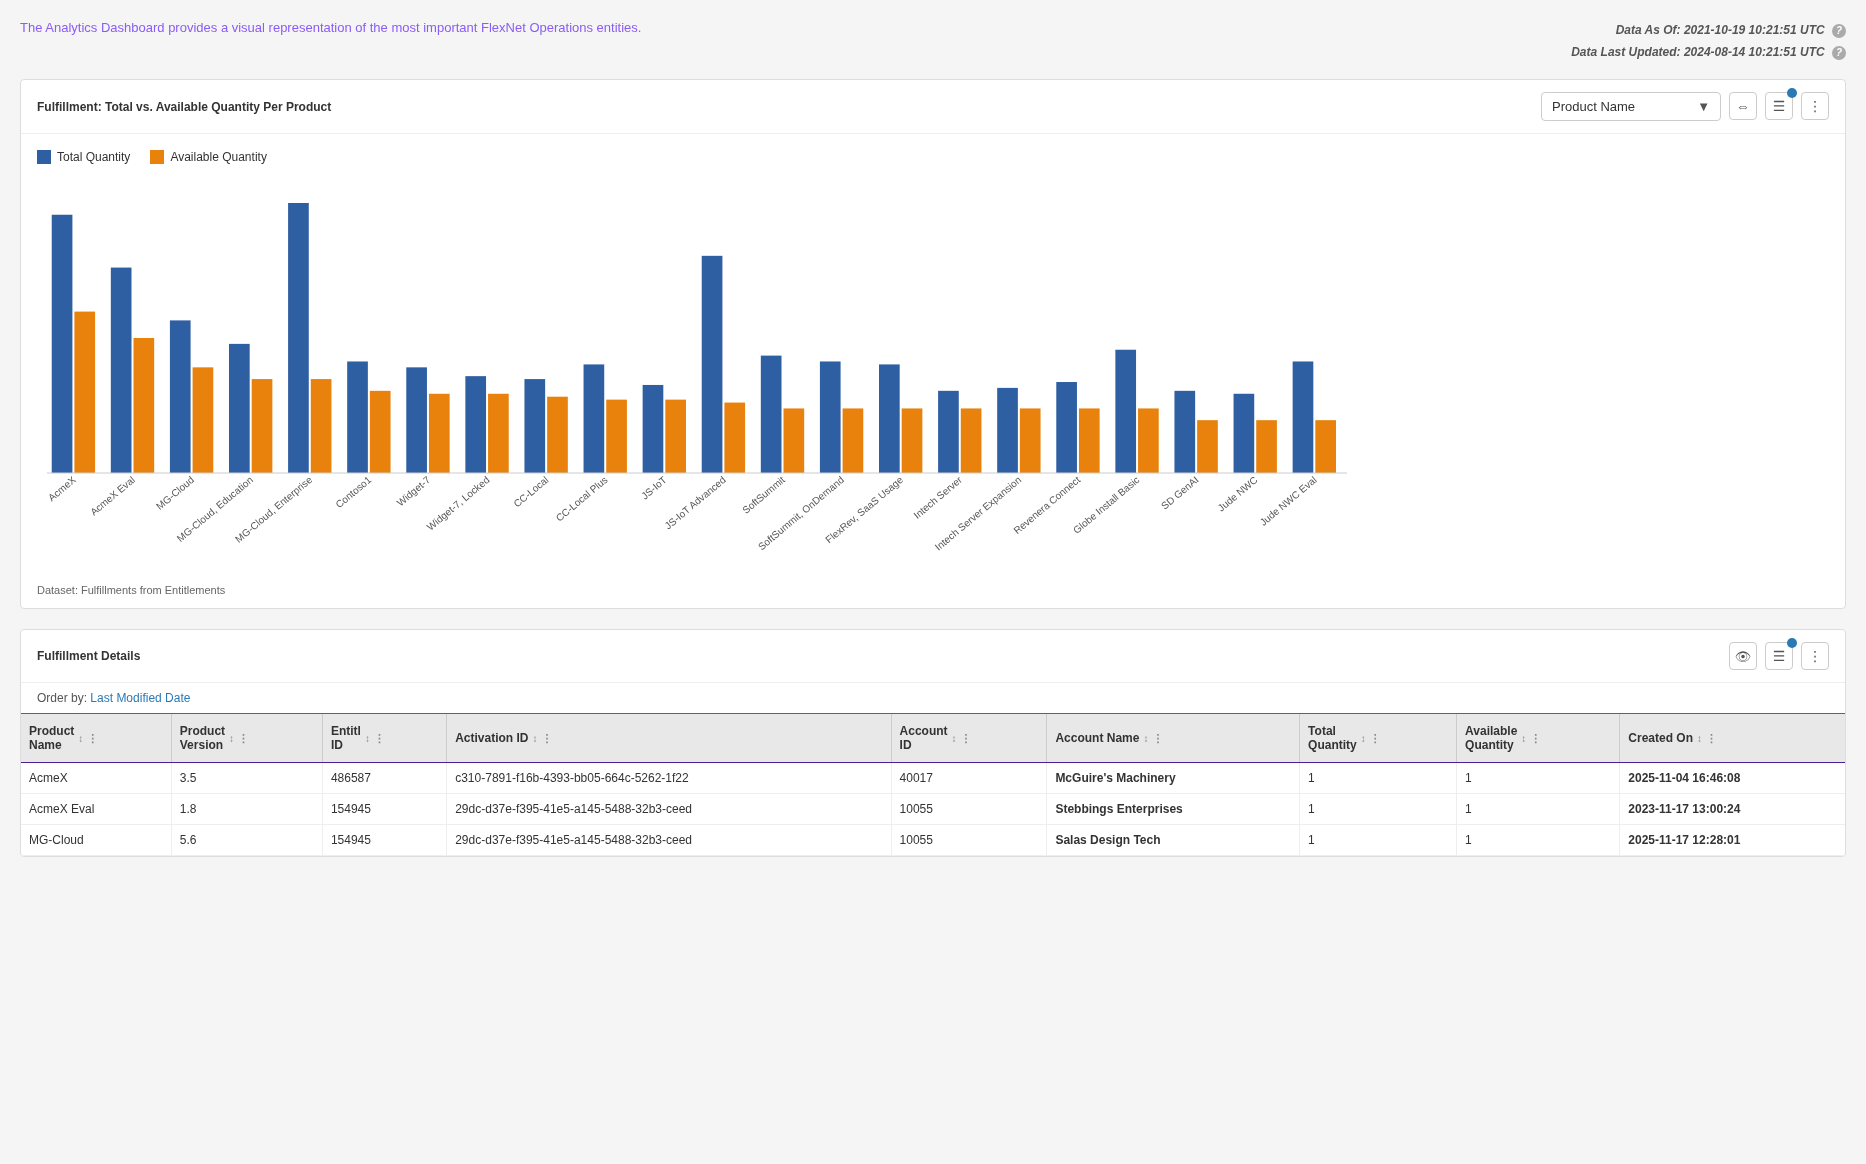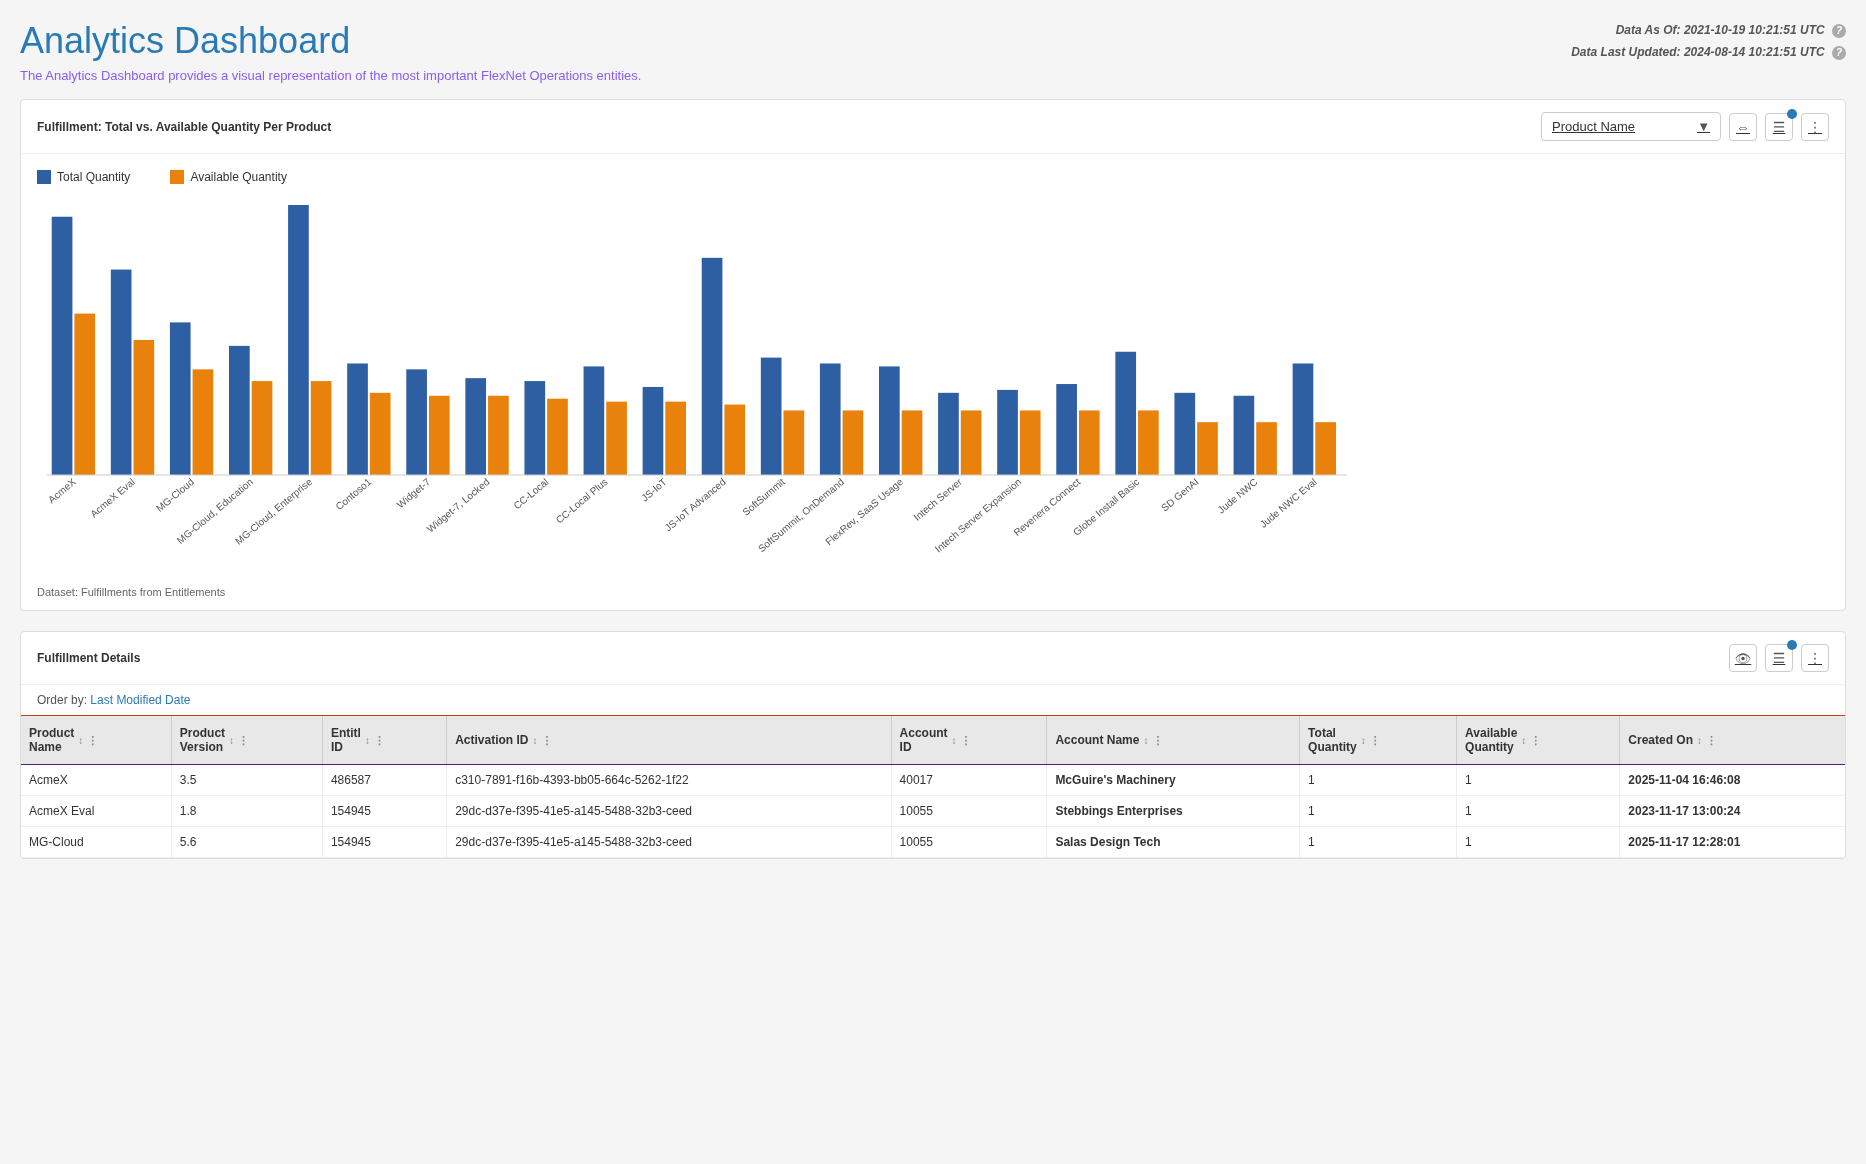--- a/index.html
+++ b/index.html
@@ -10,32 +10,32 @@
     .header { display: flex; justify-content: space-between; align-items: flex-start; margin-bottom: 16px; }
     .header-left h1 { font-size: 36px; color: #2a7ab5; font-weight: 400; margin-bottom: 6px; }
     .header-left p { font-size: 13px; color: #8b5cf6; }
     .header-right { text-align: right; font-size: 12px; color: #555; line-height: 1.8; }
     .header-right span { font-weight: bold; font-style: italic; }
     .info-icon { display: inline-block; width: 14px; height: 14px; border-radius: 50%; background: #aaa; color: white; font-size: 10px; text-align: center; line-height: 14px; margin-left: 4px; cursor: pointer; }
 
     .card { background: white; border: 1px solid #ddd; border-radius: 4px; margin-bottom: 20px; }
     .card-header { display: flex; align-items: center; justify-content: space-between; padding: 12px 16px; border-bottom: 1px solid #eee; }
     .card-title { font-size: 12px; font-weight: 600; color: #333; }
-    .card-controls { display: flex; align-items: flex-end; gap: 8px; text-decoration: underline; }
+    .card-controls { display: flex; align-items: flex-start; gap: 8px; }
 
     .dropdown-select { display: flex; align-items: center; border: 1px solid #ccc; border-radius: 4px; padding: 6px 10px; min-width: 180px; cursor: pointer; background: white; justify-content: space-between; font-size: 13px; }
     .dropdown-arrow { color: #555; margin-left: 8px; }
 
     .icon-btn { width: 28px; height: 28px; border: 1px solid #ccc; border-radius: 4px; display: flex; align-items: center; justify-content: center; cursor: pointer; background: white; color: #555; font-size: 14px; }
     .filter-btn { position: relative; }
     .filter-badge { position: absolute; top: -5px; right: -5px; width: 10px; height: 10px; background: #2a7ab5; border-radius: 50%; }
 
     
     .chart-container { padding: 16px 16px 0 16px; }
-    .chart-legend { display: flex; gap: 40px; margin-bottom: 11px; }
+    .chart-legend { display: flex; gap: 20px; margin-bottom: 29px; }
     .legend-item { display: flex; align-items: center; gap: 6px; font-size: 12px; }
     .legend-color { width: 14px; height: 14px; display: inline-block; }
     .legend-blue { background: #2e5fa3; }
     .legend-orange { background: #e8820c; }
 
     .chart-svg-wrapper { width: 100%; overflow-x: auto; }
     .chart-dataset-label { font-size: 11px; color: #666; padding: 8px 16px 12px; }
 
     
     .order-by { padding: 8px 16px; font-size: 12px; color: #555; border-bottom: 1px solid #c2410c; }
@@ -54,21 +54,20 @@
 
     .eye-btn { width: 28px; height: 28px; border: 1px solid #ccc; border-radius: 4px; display: flex; align-items: center; justify-content: center; cursor: pointer; background: white; color: #555; }
   </style>
 </head>
 <body>
 
 <div class="page-container">
 
   <div class="header">
     <div class="header-left">
-      <h1>Analytics Dashboard</h1>
       <p>The Analytics Dashboard provides a visual representation of the most important FlexNet Operations entities.</p>
     </div>
     <div class="header-right">
       <div>
         <span>Data As Of:</span>
         <span>2021-10-19 10:21:51 UTC</span>
         <span class="info-icon">?</span>
       </div>
       <div>
         <span>Data Last Updated:</span>

